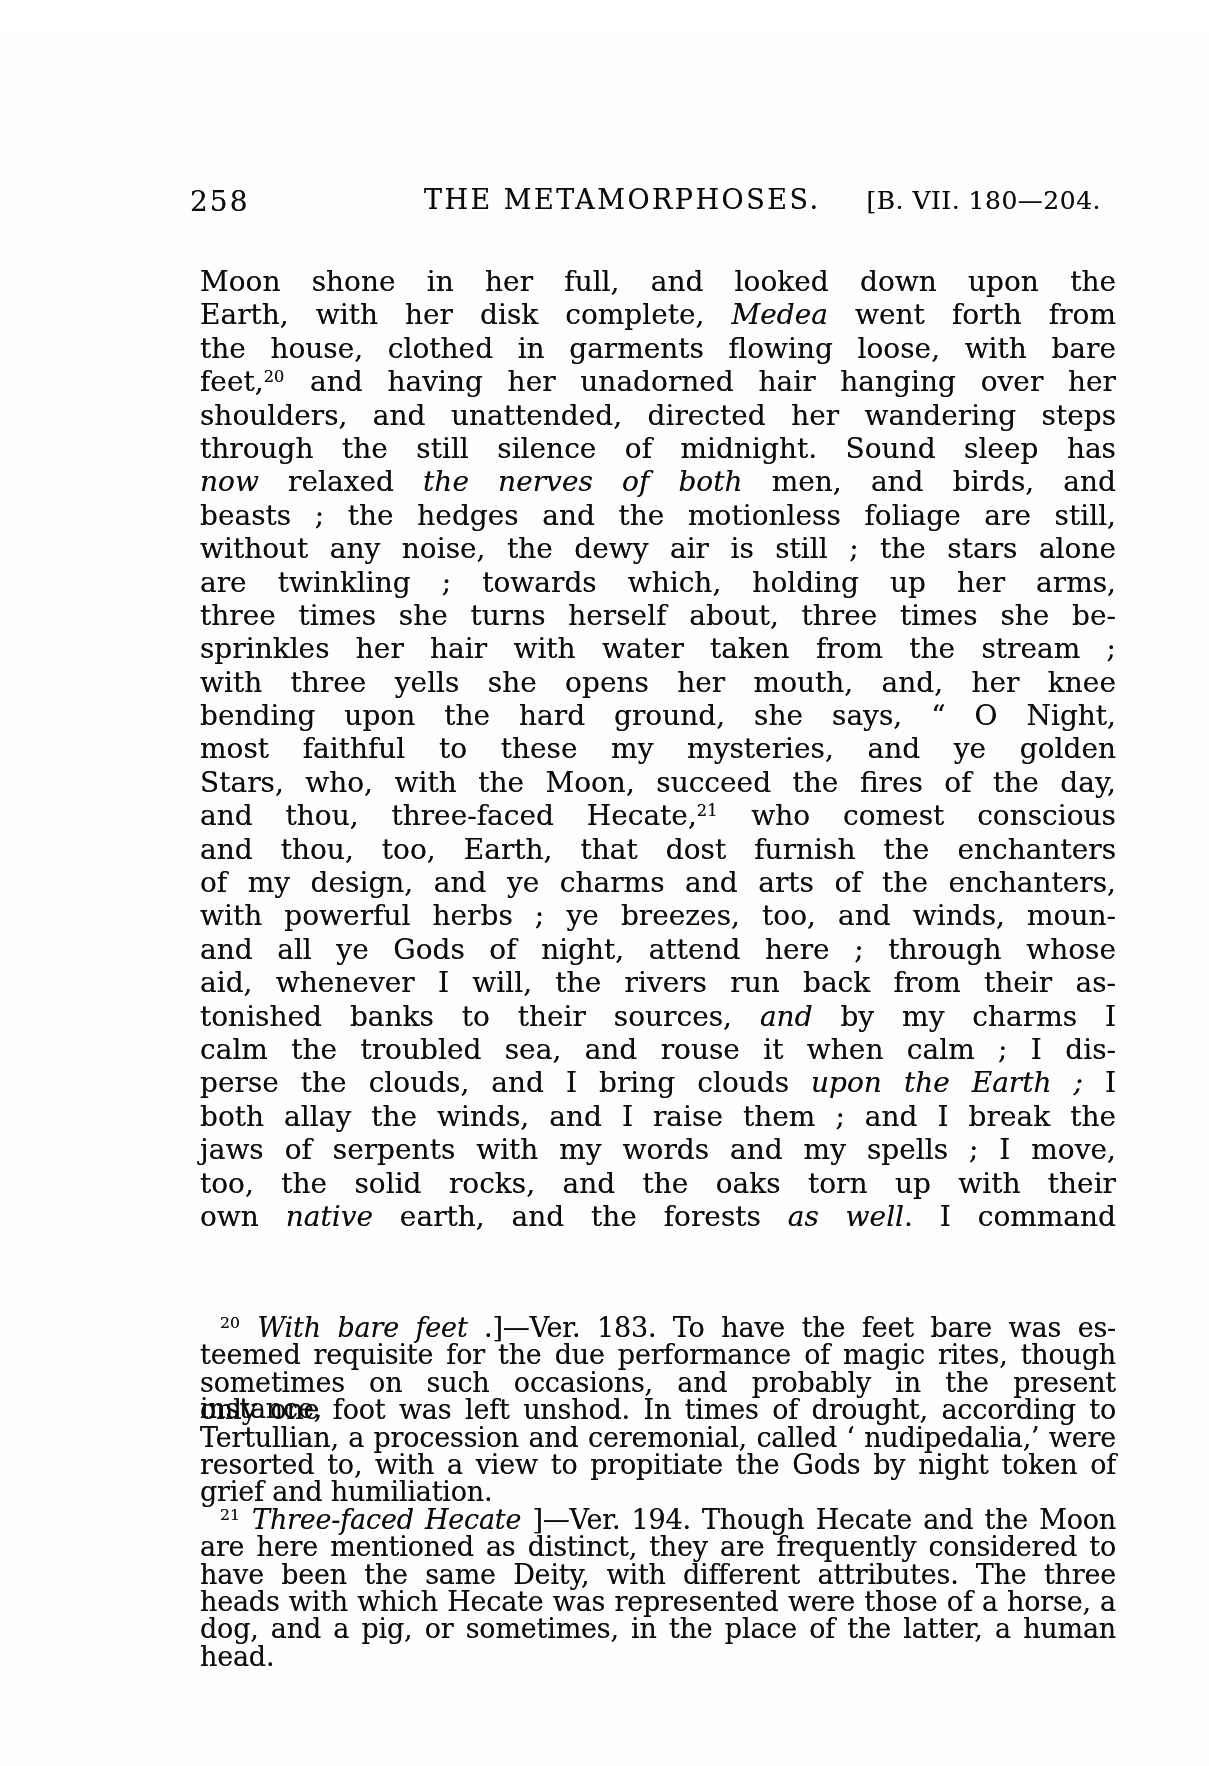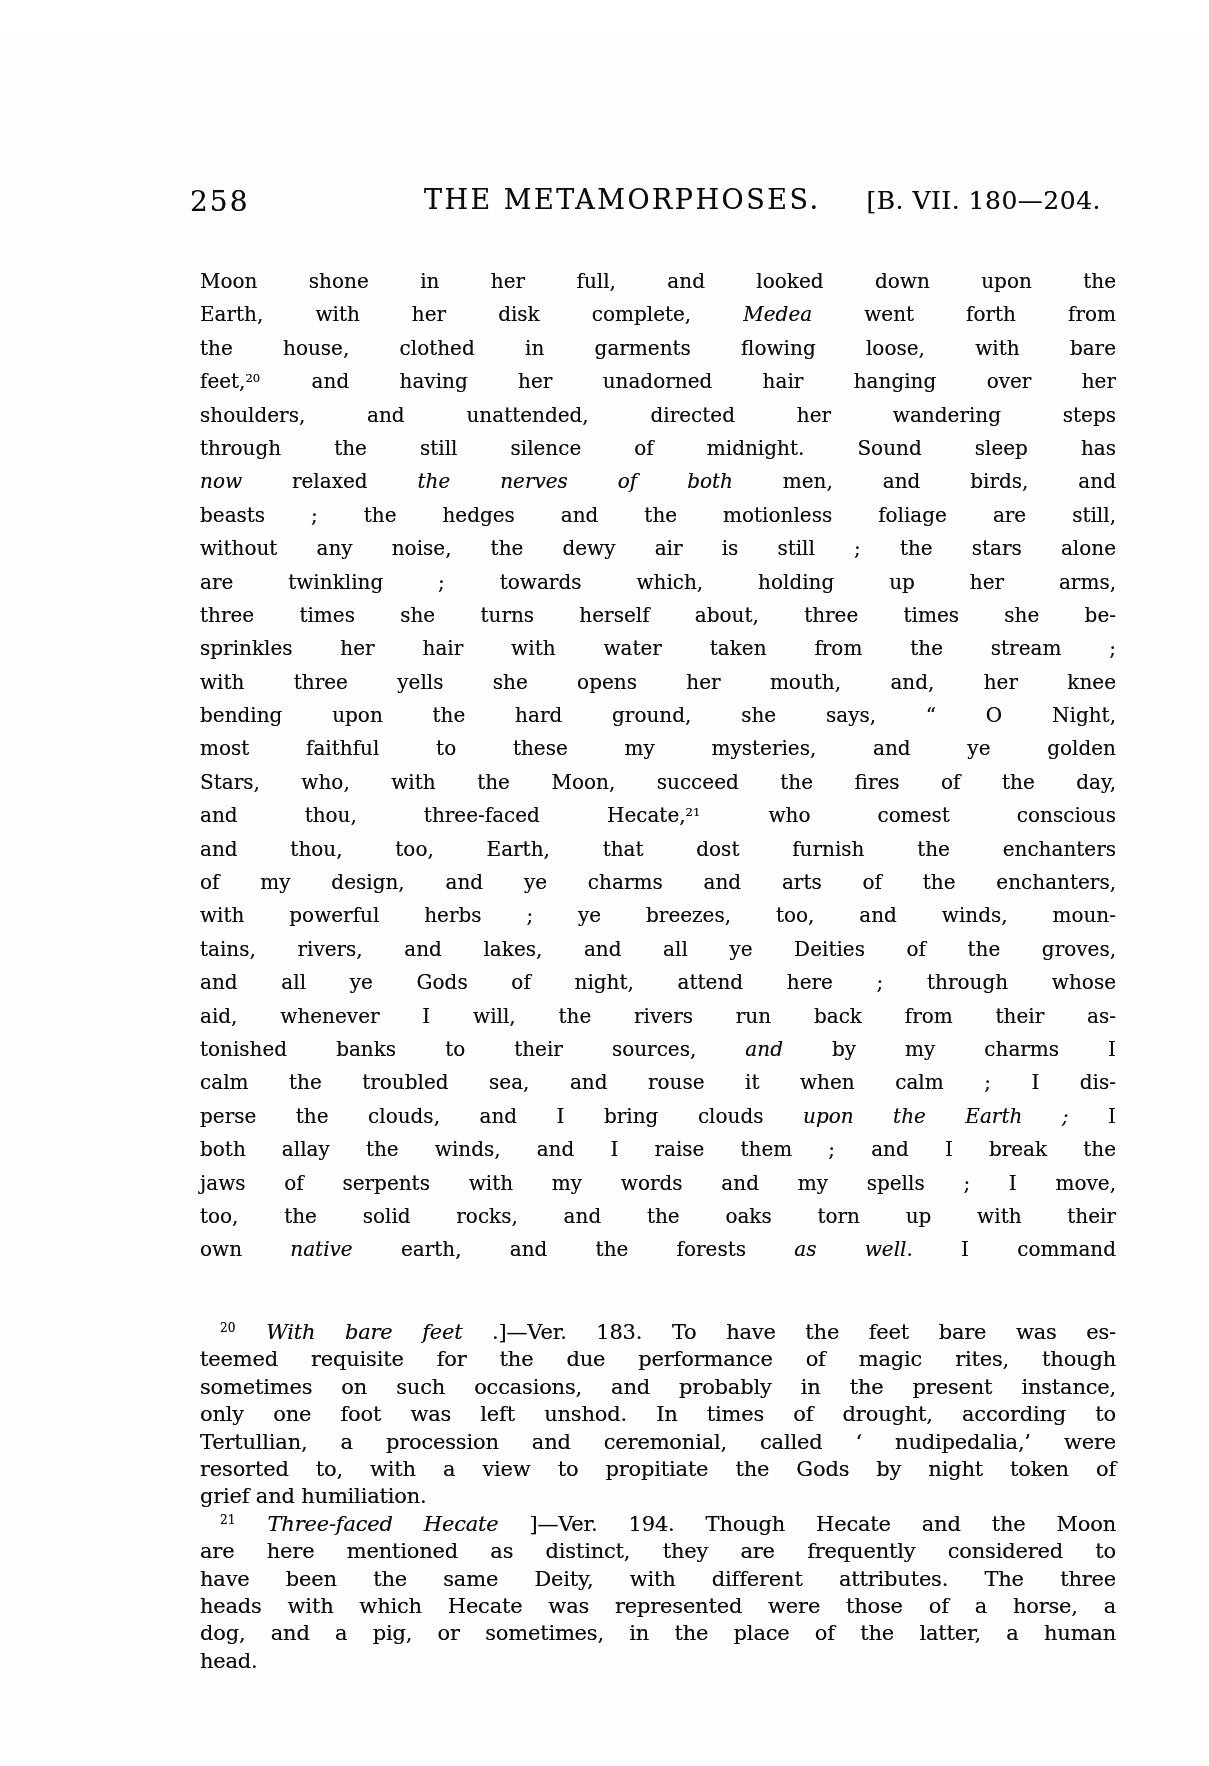--- a/index.html
+++ b/index.html
@@ -55,26 +55,26 @@
     width: 916px;
   }
   .line {
     text-align: justify;
     text-align-last: justify;
     white-space: normal;
   }
   .body-line {
     height: 33.4px;
     line-height: 33.4px;
-    font-size: 20px;
+    font-size: 28px;
   }
   .fn-line {
     height: 27.4px;
-    line-height: 35px;
-    font-size: 21px;
+    line-height: 26px;
+    font-size: 27px;
     letter-spacing: -0.2px;
   }
   .no-just {
     text-align: right;
     text-align-last: left;
   }
   .fn-indent { text-indent: 20px; }
   .it { font-style: italic; }
   .sup {
     font-size: 58%;
@@ -107,21 +107,20 @@
       <div class="line body-line"><span>three times she turns herself about, three times she be-</span></div>
       <div class="line body-line"><span>sprinkles her hair with water taken from the stream ;</span></div>
       <div class="line body-line"><span>with three yells she opens her mouth, and, her knee</span></div>
       <div class="line body-line"><span>bending upon the hard ground, she says, “ O Night,</span></div>
       <div class="line body-line"><span>most faithful to these my mysteries, and ye golden</span></div>
       <div class="line body-line"><span>Stars, who, with the Moon, succeed the fires of the day,</span></div>
       <div class="line body-line"><span>and thou, three-faced Hecate,</span><span class="sup">21</span><span> who comest conscious</span></div>
       <div class="line body-line"><span>and thou, too, Earth, that dost furnish the enchanters</span></div>
       <div class="line body-line"><span>of my design, and ye charms and arts of the enchanters,</span></div>
       <div class="line body-line"><span>with powerful herbs ; ye breezes, too, and winds, moun-</span></div>
-      <div class="line body-line"><span>tains, rivers, and lakes, and all ye Deities of the groves,</span></div>
       <div class="line body-line"><span>and all ye Gods of night, attend here ; through whose</span></div>
       <div class="line body-line"><span>aid, whenever I will, the rivers run back from their as-</span></div>
       <div class="line body-line"><span>tonished banks to their sources, </span><span class="it">and</span><span> by my charms I</span></div>
       <div class="line body-line"><span>calm the troubled sea, and rouse it when calm ; I dis-</span></div>
       <div class="line body-line"><span>perse the clouds, and I bring clouds </span><span class="it">upon the Earth ;</span><span> I</span></div>
       <div class="line body-line"><span>both allay the winds, and I raise them ; and I break the</span></div>
       <div class="line body-line"><span>jaws of serpents with my words and my spells ; I move,</span></div>
       <div class="line body-line"><span>too, the solid rocks, and the oaks torn up with their</span></div>
       <div class="line body-line"><span>own </span><span class="it">native</span><span> earth, and the forests </span><span class="it">as well</span><span>.  I command</span></div>
     </div>

